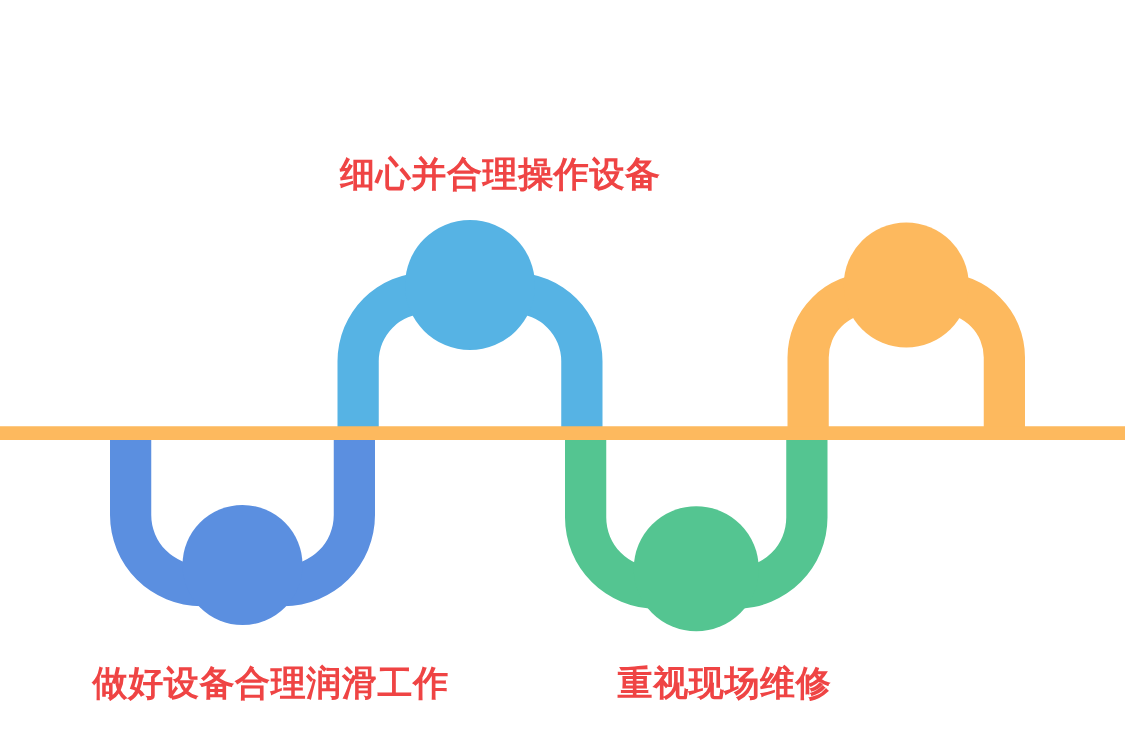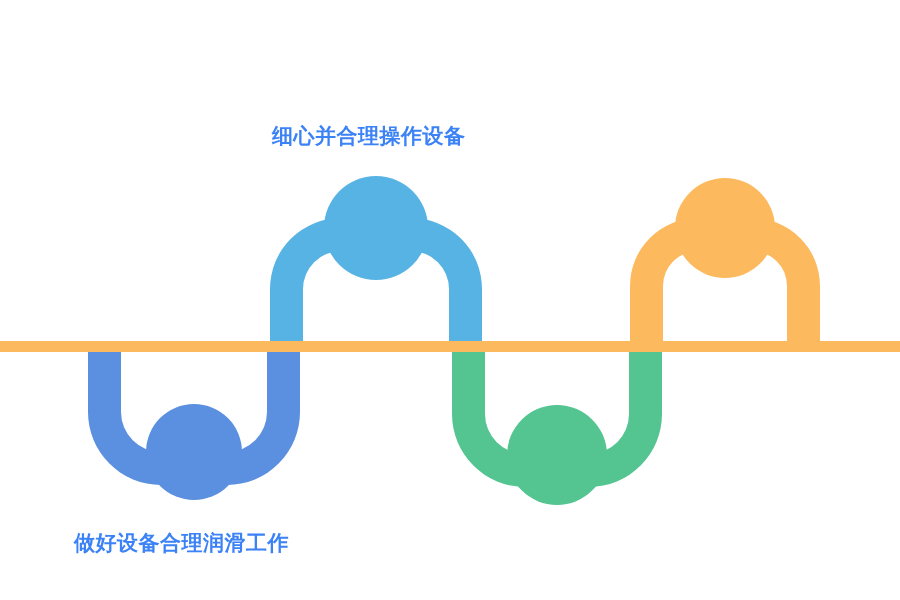--- a/index.html
+++ b/index.html
@@ -23,23 +23,23 @@
     left: 0;
     top: 0;
     width: 900px;
     height: 600px;
     display: block;
   }
   .node-label {
     position: absolute;
     font-family: "Liberation Sans", "DejaVu Sans", sans-serif;
     font-weight: bold;
-    font-size: 21px;
+    font-size: 28px;
     line-height: 1.2;
-    color: #3b82f6;
+    color: #ef4444;
     white-space: nowrap;
     letter-spacing: 0.5px;
   }
   #label-top-1 { left: 272px; top: 123px; }
   #label-top-2 { left: 666px; top: 118px; }
   #label-bottom-1 { left: 74px; top: 530px; }
   #label-bottom-2 { left: 494px; top: 530px; }
 
   
   #watermark {
@@ -155,15 +155,16 @@
     </g>
 
     <rect id="baseline-rect" x="0" y="341" width="900" height="11" fill="#fdb95e"></rect>
   </svg>
 
   <div class="node-label" id="label-top-1" style="left: 272px; top: 123px;">细心并合理操作设备</div>
 
 
   <div class="node-label" id="label-bottom-1" style="left: 74px; top: 530px; text-align: center;">做好设备合理润滑工作</div>
 
+  <div class="node-label" id="label-bottom-2" style="left: 494px; top: 530px;">重视现场维修</div>
 
 
 </div>
 
 </body></html>

